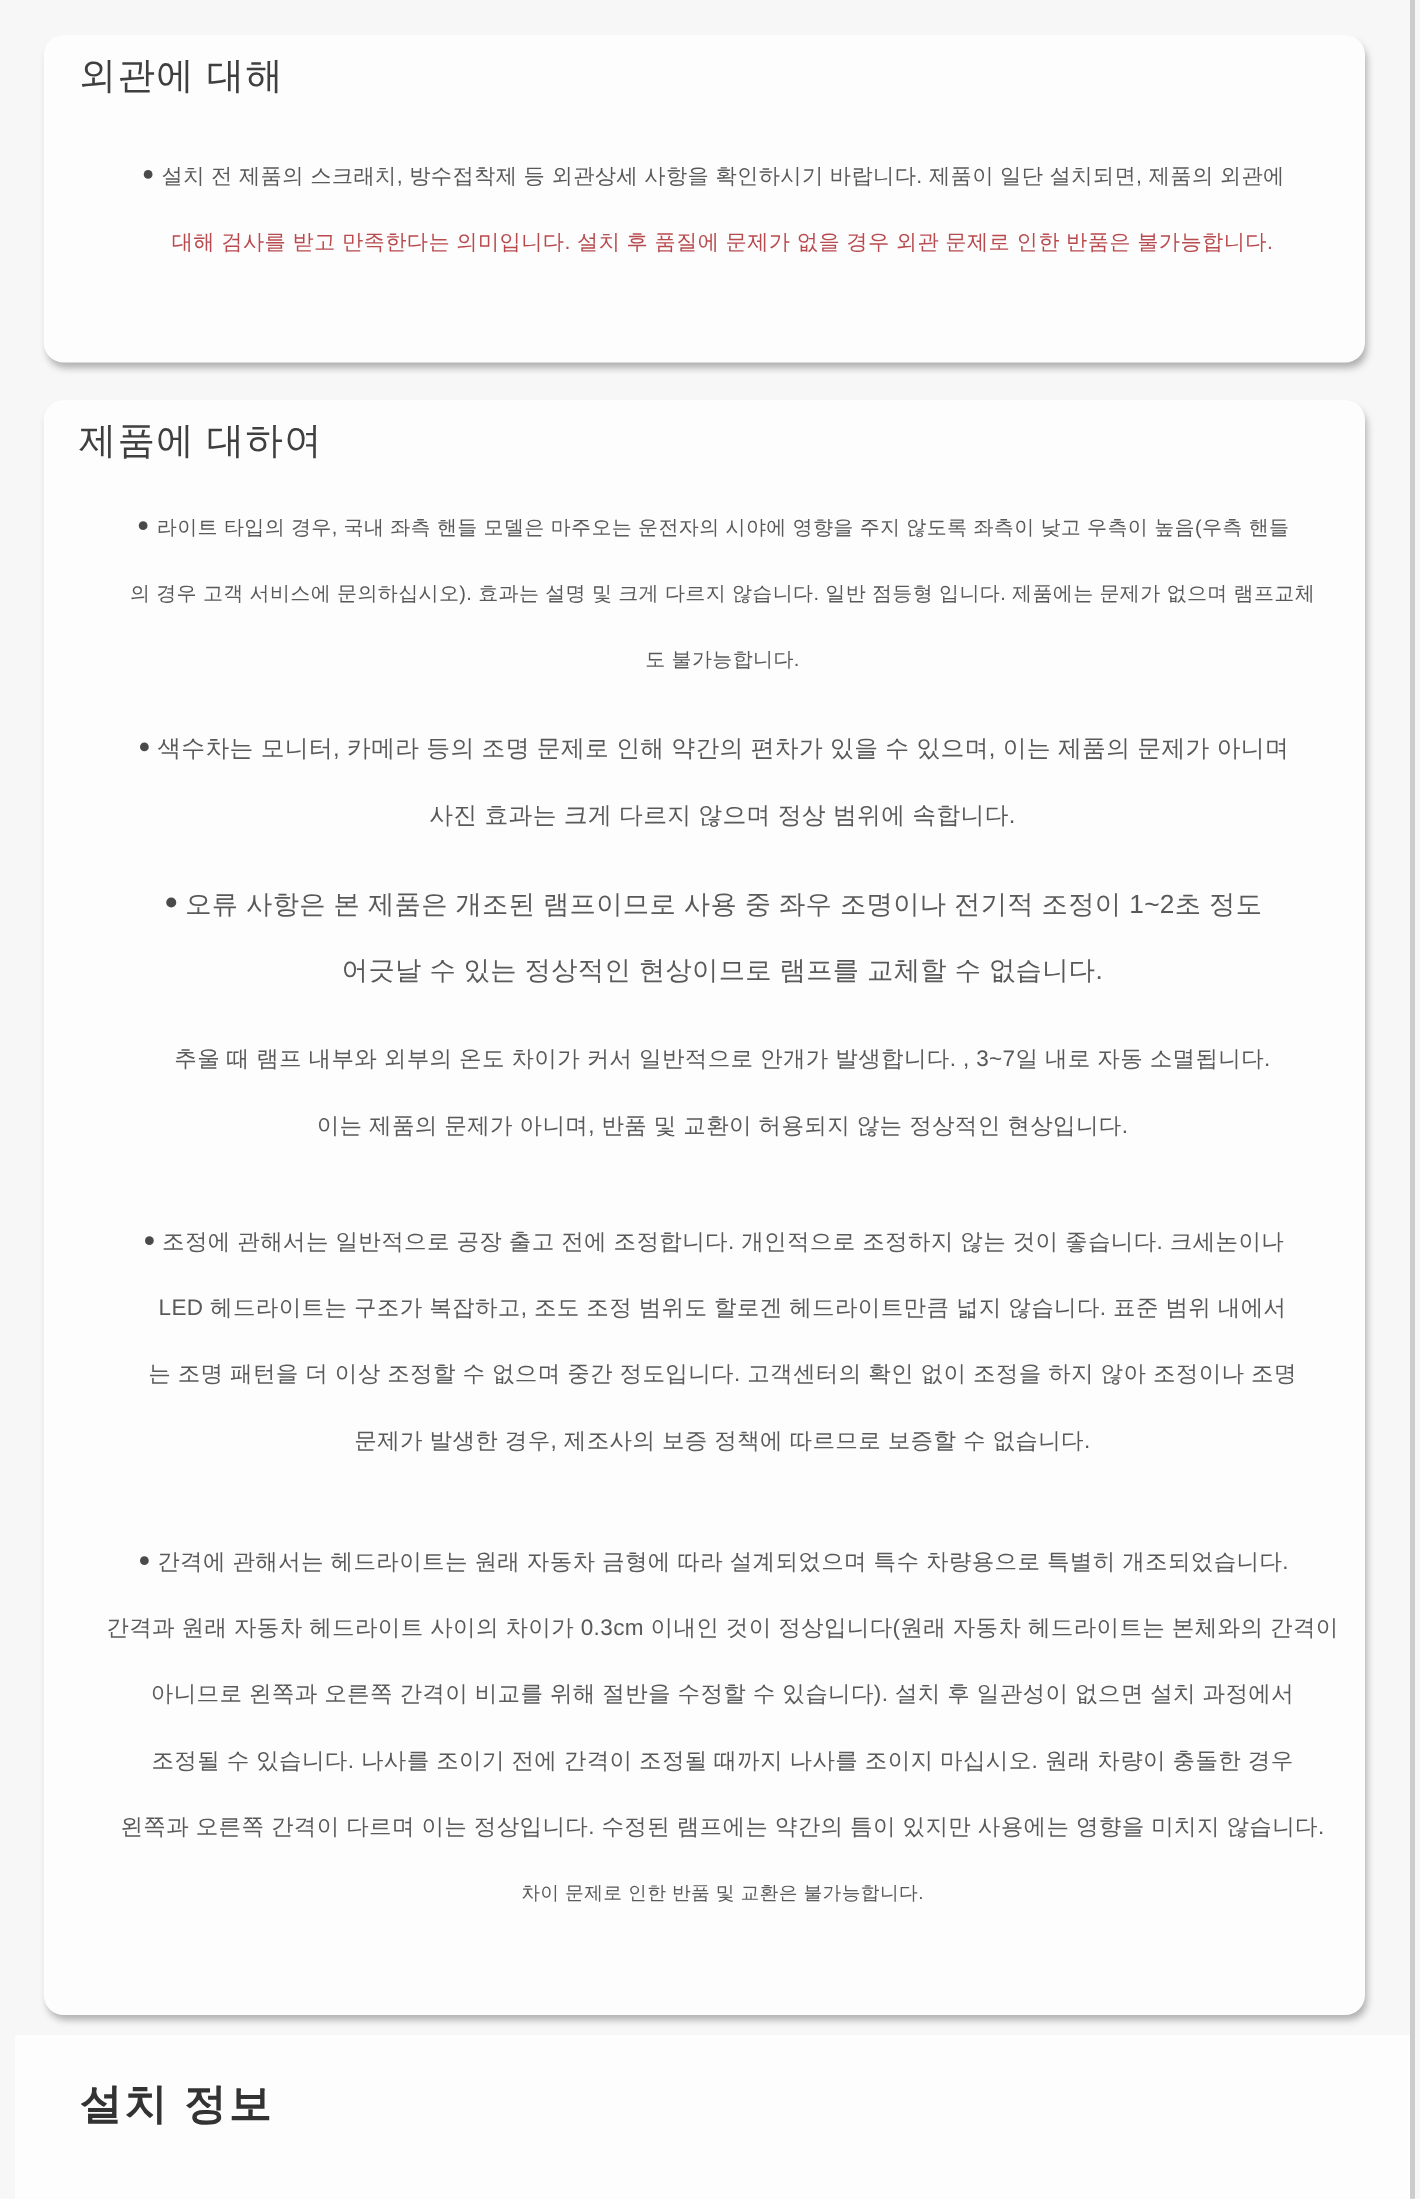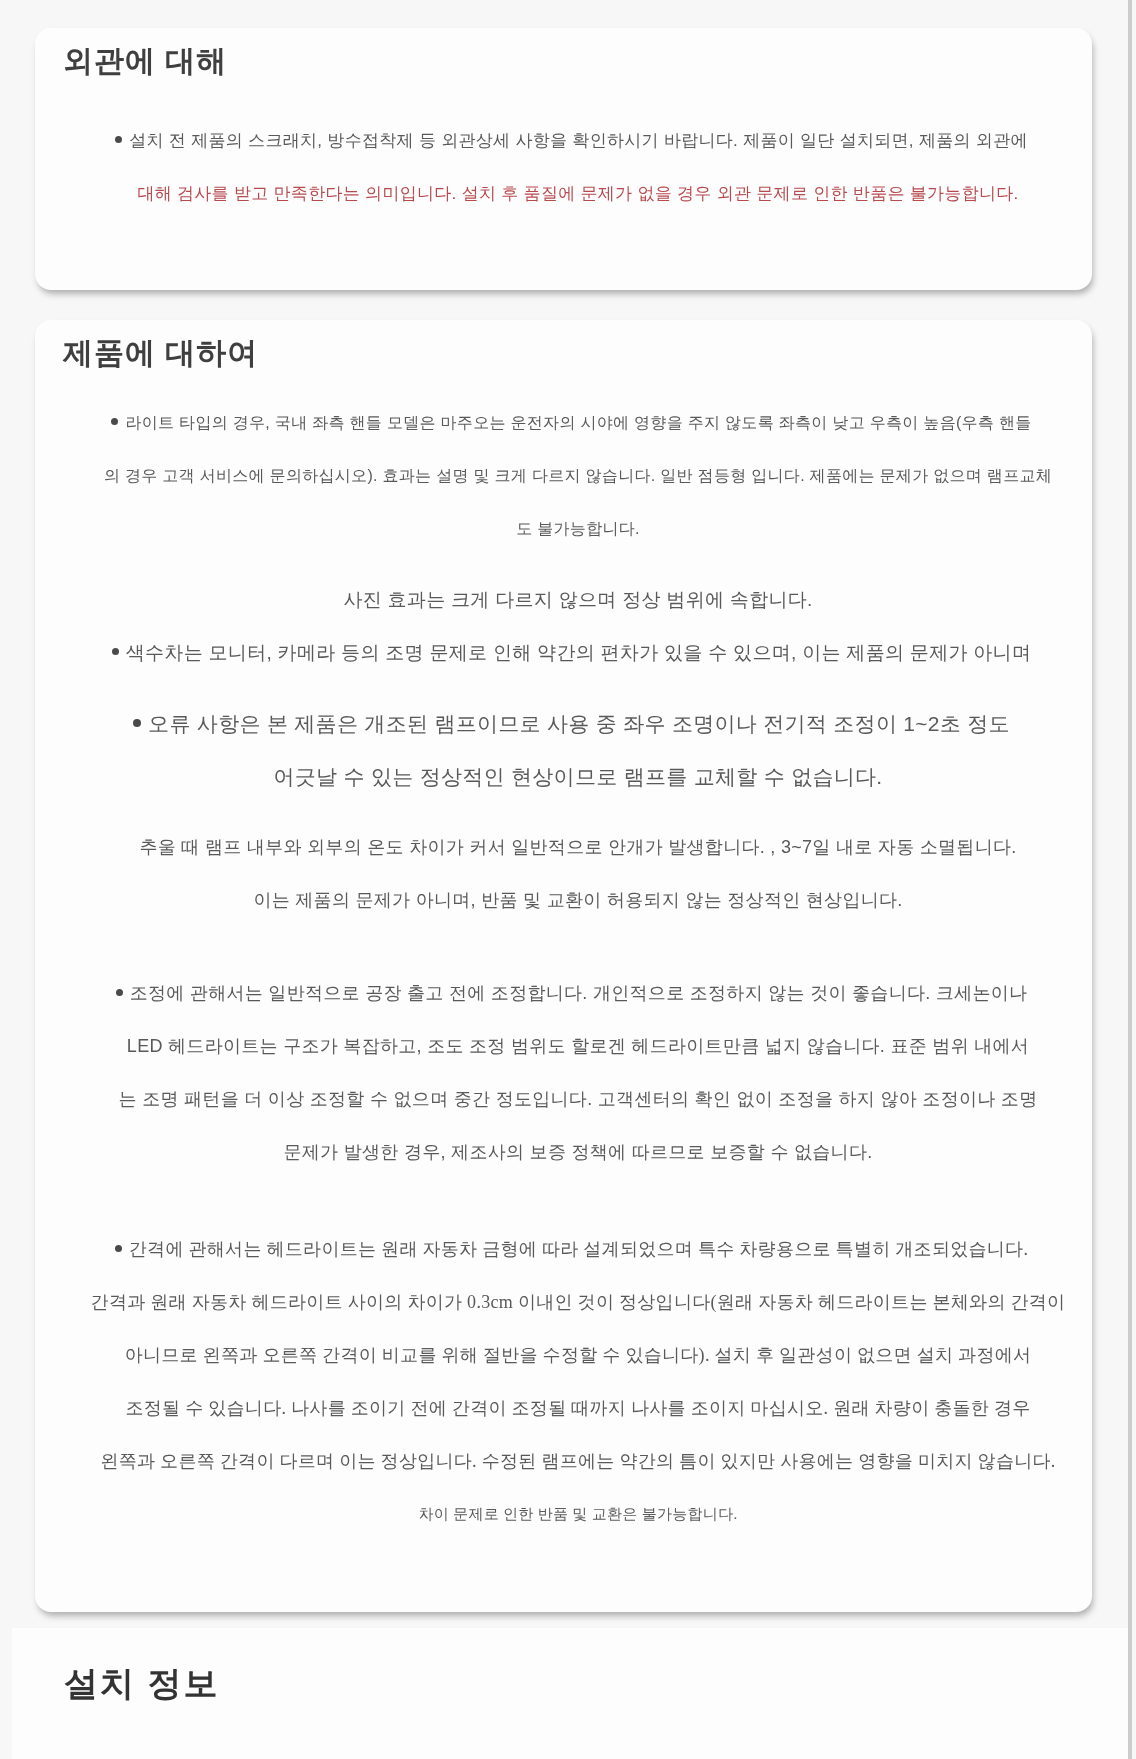--- a/index.html
+++ b/index.html
@@ -32,21 +32,21 @@
     box-shadow:2px 5px 6px -1px var(--shadow-color);
   }
   .card-appearance{top:28px;height:262px;}
   .card-product{top:320px;height:1292px;}
   .section-footer{
     position:absolute;left:12px;top:1628px;width:1117px;height:131px;
     background:var(--card-background);
   }
   h2.card-title{
     margin:14px 0 0 28px;
-    font-size:30px;line-height:38px;font-weight:700;
+    font-size:30px;line-height:38px;font-weight:400;
     color:var(--heading-color);
     letter-spacing:1px;
   }
   h1.footer-title{
     margin:30px 0 0 52px;
     font-size:34px;line-height:50px;font-weight:700;
     color:#333333;
     letter-spacing:2px;
   }
   .bullet{position:relative;text-align:center;}
@@ -68,21 +68,21 @@
   }
   .red{color:var(--accent-red);}
   
   .card-appearance .bullet{margin-top:34px;font-size:17px;}
   .card-product .b1{margin-top:24px;font-size:16px;}
   .card-product .b2{margin-top:18px;font-size:19px;}
   .card-product .b3{margin-top:18px;font-size:21px;}
   .card-product .b3 .dot{width:8px;height:8px;}
   .card-product .b4{margin-top:18px;font-size:18px;}
   .card-product .b5{margin-top:40px;font-size:18px;}
-  .card-product .b6{margin-top:44px;font-size:18px;font-family:Liberation Serif, serif;}
+  .card-product .b6{margin-top:44px;font-size:18px;}
   .card-product .b6 .small{font-size:15px;}
 </style>
 </head>
 <body>
 
 <section class="card card-appearance">
   <h2 class="card-title">외관에 대해</h2>
   <div class="bullet">
     <div class="line first"><span class="dot"></span><span>설치 전 제품의 스크래치, 방수접착제 등 외관상세 사항을 확인하시기 바랍니다. 제품이 일단 설치되면, 제품의 외관에</span></div>
     <div class="line red">대해 검사를 받고 만족한다는 의미입니다. 설치 후 품질에 문제가 없을 경우 외관 문제로 인한 반품은 불가능합니다.</div>
@@ -92,22 +92,22 @@
 <section class="card card-product">
   <h2 class="card-title">제품에 대하여</h2>
 
   <div class="bullet b1">
     <div class="line first"><span class="dot"></span><span>라이트 타입의 경우, 국내 좌측 핸들 모델은 마주오는 운전자의 시야에 영향을 주지 않도록 좌측이 낮고 우측이 높음(우측 핸들</span></div>
     <div class="line">의 경우 고객 서비스에 문의하십시오). 효과는 설명 및 크게 다르지 않습니다. 일반 점등형 입니다. 제품에는 문제가 없으며 램프교체</div>
     <div class="line">도 불가능합니다.</div>
   </div>
 
   <div class="bullet b2">
+    <div class="line first"><span class="dot"></span><span>색수차는 모니터, 카메라 등의 조명 문제로 인해 약간의 편차가 있을 수 있으며, 이는 제품의 문제가 아니며</span></div>
     <div class="line">사진 효과는 크게 다르지 않으며 정상 범위에 속합니다.</div>
-    <div class="line first"><span class="dot"></span><span>색수차는 모니터, 카메라 등의 조명 문제로 인해 약간의 편차가 있을 수 있으며, 이는 제품의 문제가 아니며</span></div>
   </div>
 
   <div class="bullet b3">
     <div class="line first"><span class="dot"></span><span>오류 사항은 본 제품은 개조된 램프이므로 사용 중 좌우 조명이나 전기적 조정이 1~2초 정도</span></div>
     <div class="line">어긋날 수 있는 정상적인 현상이므로 램프를 교체할 수 없습니다.</div>
   </div>
 
   <div class="bullet b4">
     <div class="line">추울 때 램프 내부와 외부의 온도 차이가 커서 일반적으로 안개가 발생합니다. , 3~7일 내로 자동 소멸됩니다.</div>
     <div class="line">이는 제품의 문제가 아니며, 반품 및 교환이 허용되지 않는 정상적인 현상입니다.</div>

